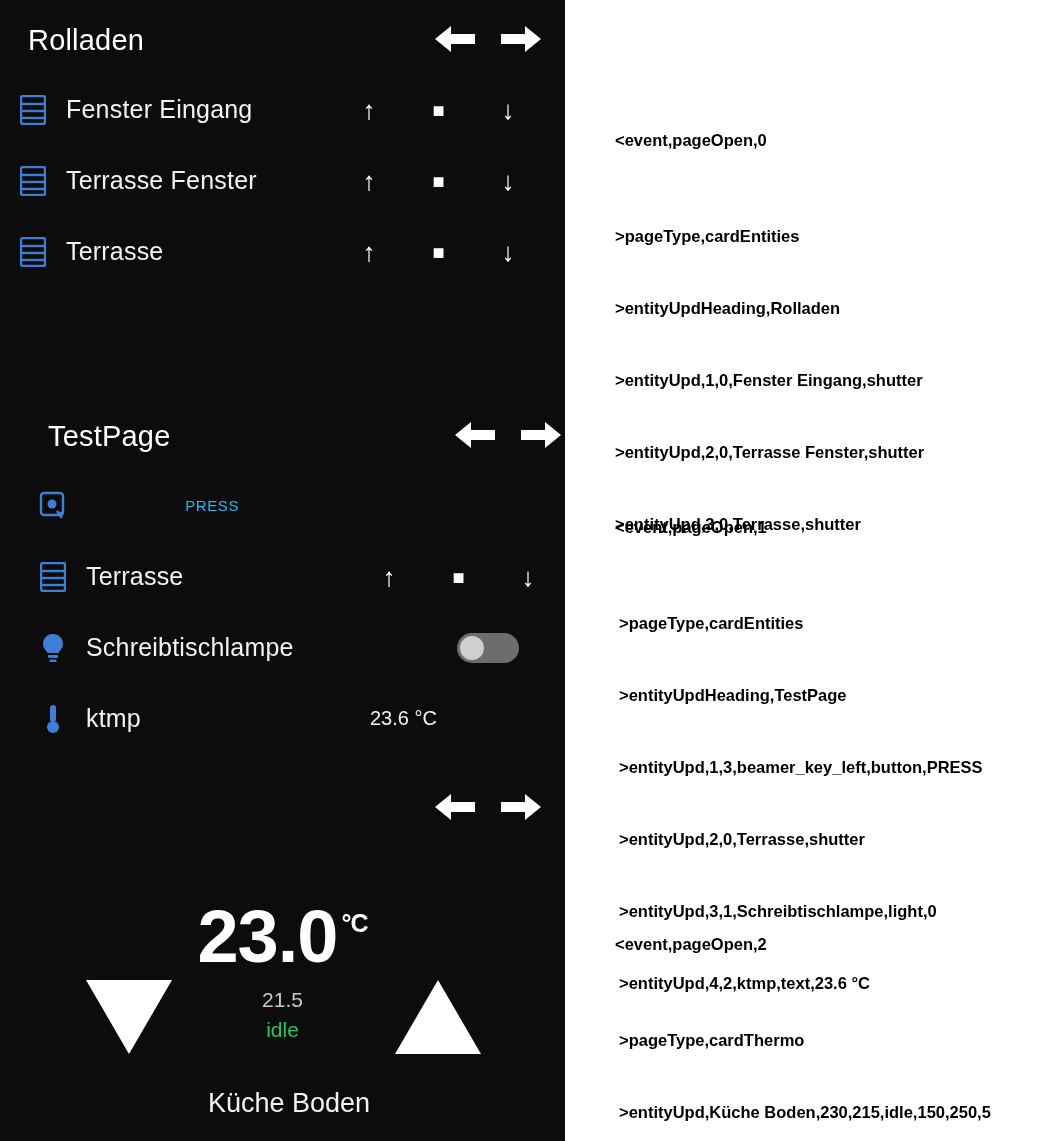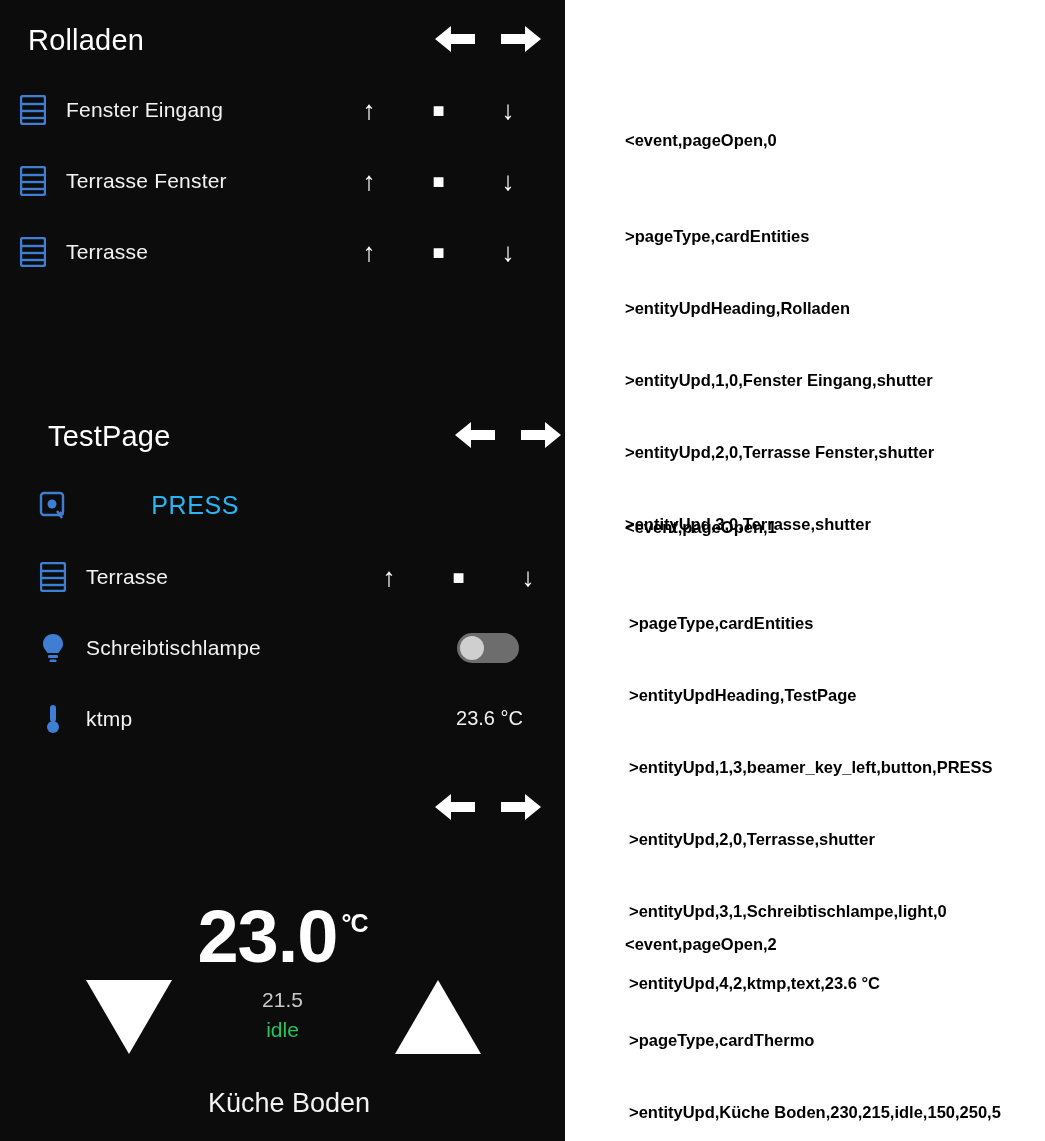--- a/index.html
+++ b/index.html
@@ -78,21 +78,21 @@
   }
   .row-icon {
     width: 66px;
     min-width: 66px;
     text-align: center;
     display: flex;
     justify-content: center;
     align-items: center;
   }
   .row-label {
-    font-size: 21px;
+    font-size: 25px;
     color: #f2f2f2;
     flex: 1;
     letter-spacing: 0.2px;
   }
   .row-controls {
     display: flex;
     align-items: center;
     width: 215px;
     min-width: 215px;
     justify-content: space-between;
@@ -104,33 +104,32 @@
     text-align: center;
     color: #ffffff;
     font-size: 26px;
     line-height: 1;
   }
   .ctrl-stop {
     font-size: 20px;
   }
   .press-label {
     color: #29b6f6;
-    font-size: 25px;
+    font-size: 15px;
     letter-spacing: 0.6px;
     width: 100%;
     text-align: right;
     padding-right: 24px;
     box-sizing: border-box;
     font-weight: 400;
   }
   .value-label {
     color: #f2f2f2;
     font-size: 20px;
     width: 100%;
-    text-align: right;
     padding-right: 24px;
     box-sizing: border-box;
   }
   .toggle-wrap {
     width: 100%;
     display: flex;
     justify-content: flex-end;
     padding-right: 28px;
     box-sizing: border-box;
   }
@@ -230,21 +229,21 @@
     position: absolute;
     left: 565px;
     top: 0;
     width: 480px;
     height: 1141px;
     background: #ffffff;
     color: #000000;
   }
   .log-block {
     position: absolute;
-    left: 60px;
+    left: 50px;
     font-size: 16.5px;
     font-weight: bold;
     line-height: 24px;
     white-space: pre;
   }
   .log-block .ev { margin-bottom: 24px; }
   .log-block .line { }
   .blk0 { top: 80px; }
   .blk1 { top: 467px; }
   .blk2 { top: 884px; }

